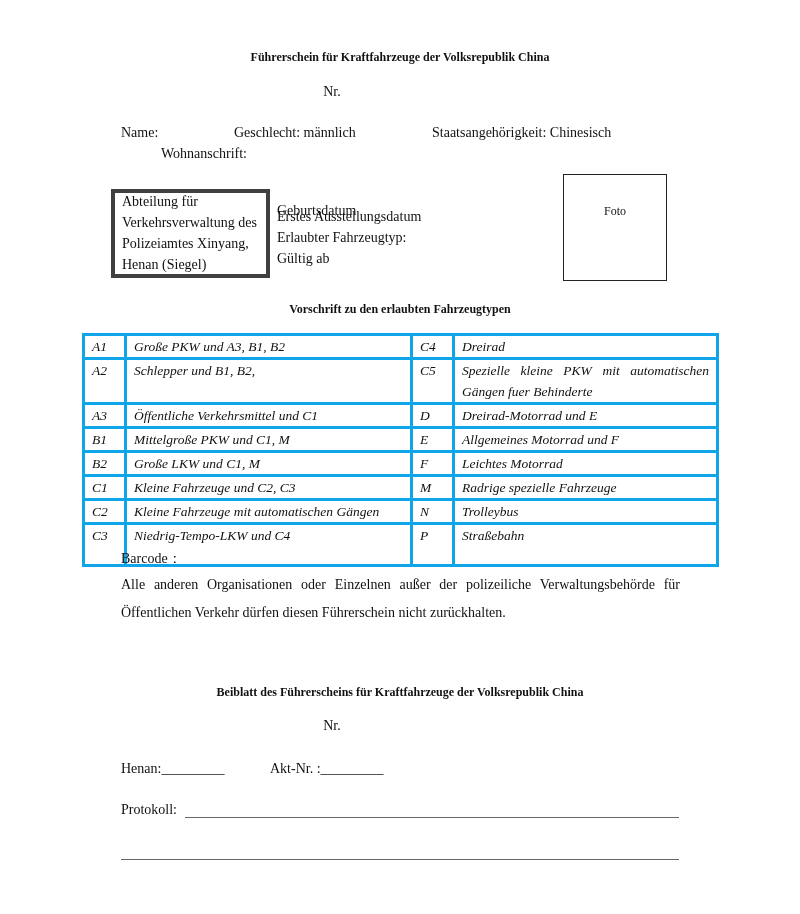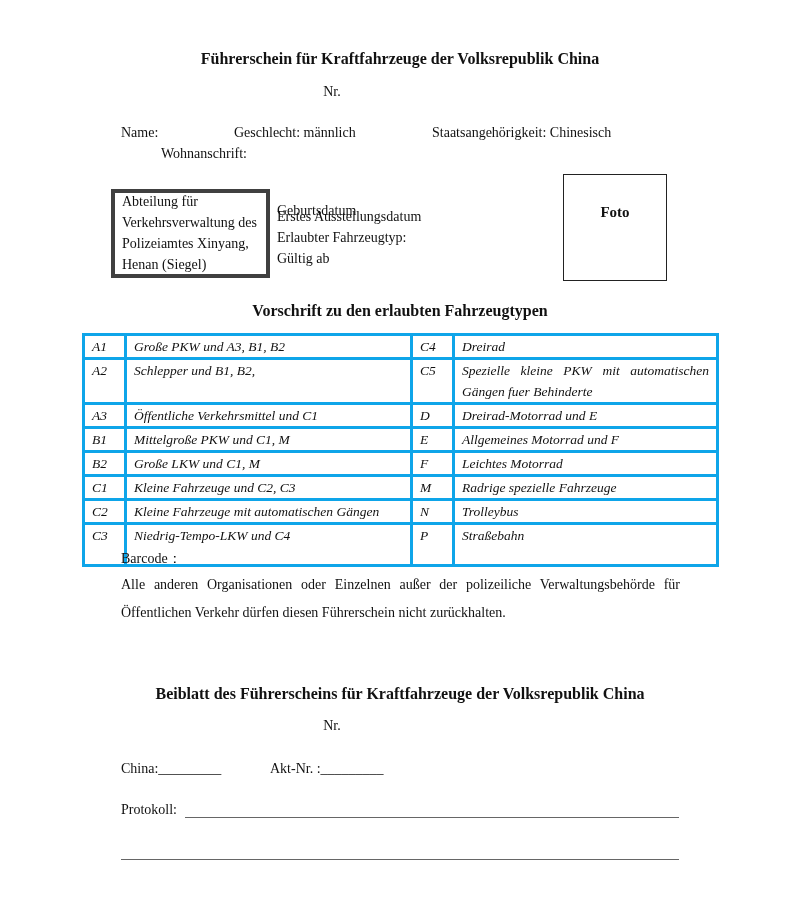--- a/index.html
+++ b/index.html
@@ -12,21 +12,21 @@
       height: 914px;
       position: relative;
       overflow: hidden;
       font-family: "Liberation Serif", "DejaVu Serif", serif;
       color: #111111;
       font-size: 14px;
     }
     .abs { position: absolute; white-space: nowrap; }
     .title {
       font-weight: bold;
-      font-size: 16px;
+      font-size: 12px;
       left: 0; width: 800px; text-align: center;
     }
     .subtitle { left: 0; width: 664px; text-align: center; font-size: 14px; }
 
     .seal-box {
       position: absolute;
       left: 111px; top: 189px;
       width: 151px; height: 81px;
       border: 4px solid #404040;
       box-sizing: content-box;
@@ -34,21 +34,21 @@
     .seal-box .line {
       position: absolute; left: 7px; font-size: 14px; white-space: nowrap;
     }
     .photo-box {
       position: absolute;
       left: 563px; top: 174px;
       width: 102px; height: 105px;
       border: 1.5px solid #222;
     }
     .photo-box .label {
-      position: absolute; top: 29px; left: 0; width: 100%; text-align: center; font-size: 15px; font-weight: bold;
+      position: absolute; top: 29px; left: 0; width: 100%; text-align: center; font-size: 12px;
     }
 
     table.types {
       position: absolute;
       left: 82px; top: 333px;
       width: 637px;
       border-collapse: collapse;
       font-size: 13.5px;
     }
     table.types td {
@@ -164,18 +164,18 @@
   </tr>
 </tbody>
   </table>
 
 <div class="abs" style="left:121px; top:550px;">Barcode：</div>
 <div class="para" style="top:571px; text-align:justify;">Alle anderen Organisationen oder Einzelnen außer der polizeiliche Verwaltungsbehörde für Öffentlichen Verkehr dürfen diesen Führerschein nicht zurückhalten.</div>
 
 <div class="abs title" style="top:685px;">Beiblatt des Führerscheins für Kraftfahrzeuge der Volksrepublik China</div>
 <div class="abs subtitle" style="top:718px;">Nr.</div>
 
-<div class="abs" style="left:121px; top:761px;">China:_________</div>
+<div class="abs" style="left:121px; top:761px;">Henan:_________</div>
 <div class="abs" style="left:270px; top:761px;">Akt-Nr. :_________</div>
 
 <div class="abs" style="left:121px; top:802px;">Protokoll:</div>
 <div class="rule" style="left:185px; top:817px; width:494px;"></div>
 <div class="rule" style="left:121px; top:859px; width:558px;"></div>
 
 </body></html>

